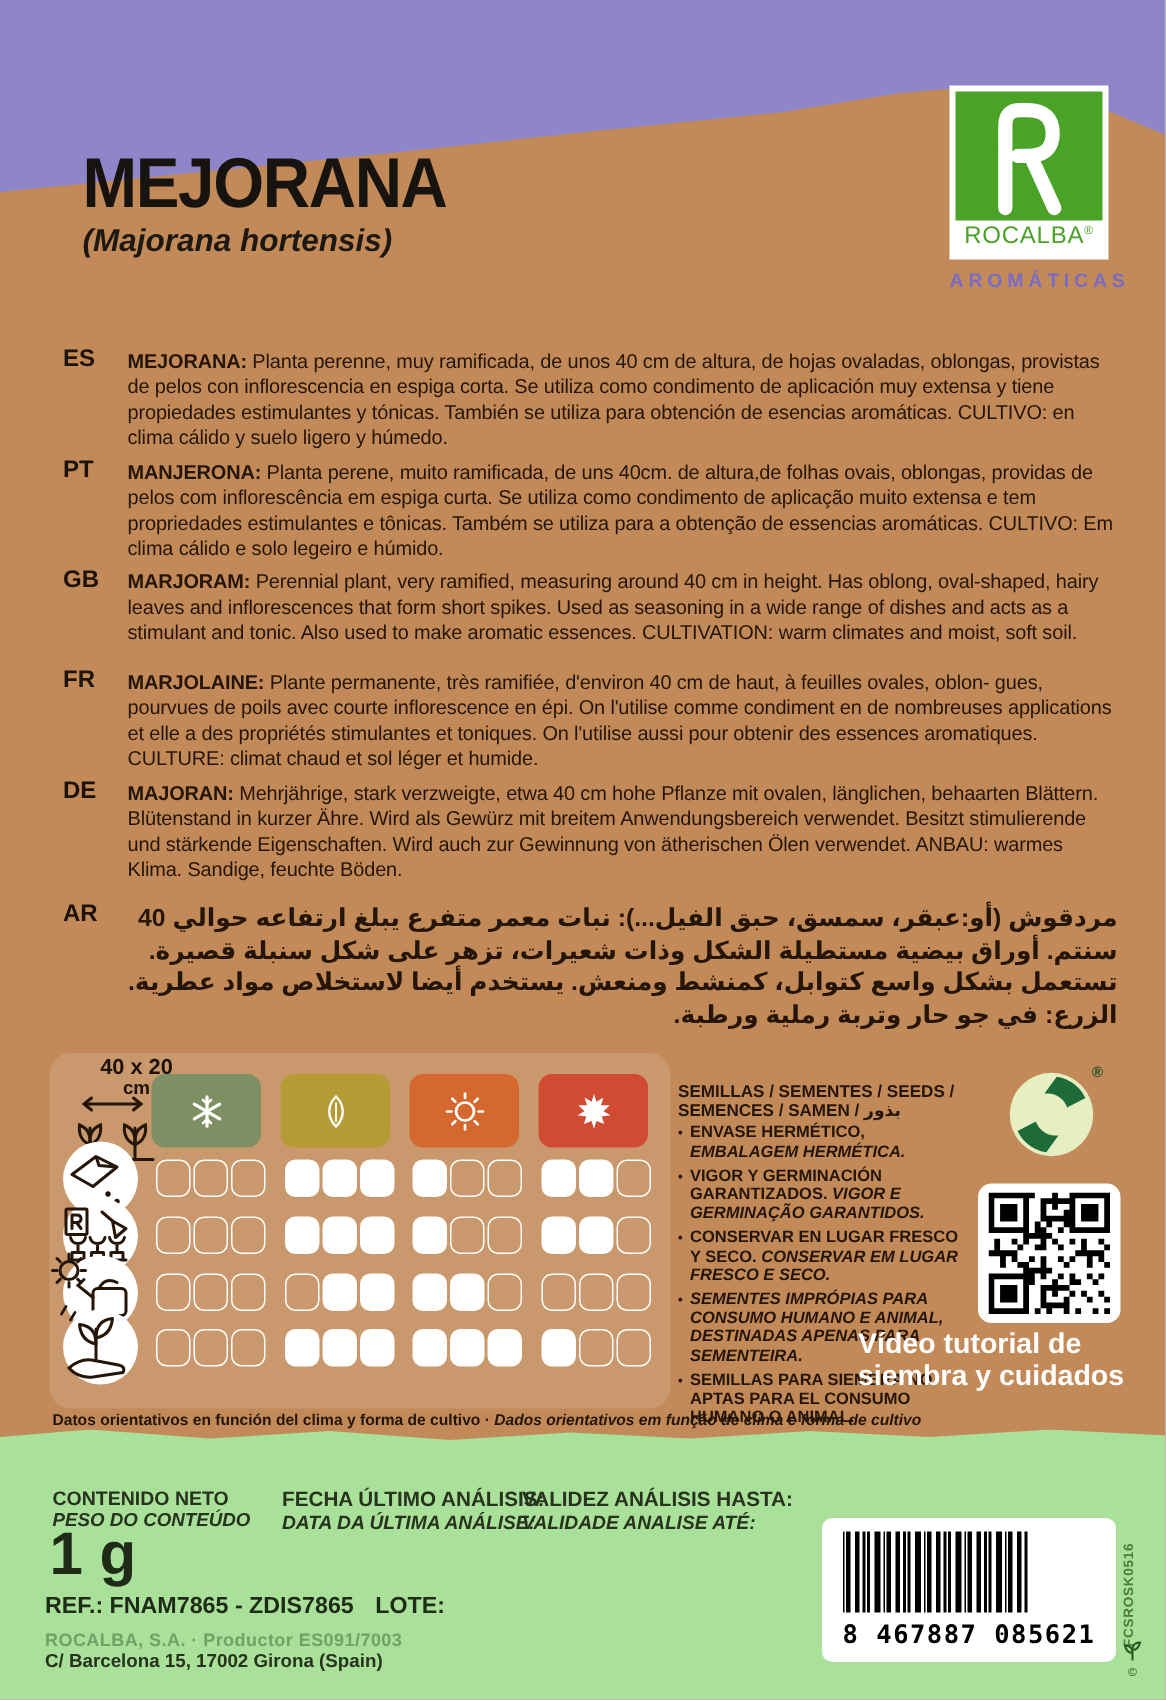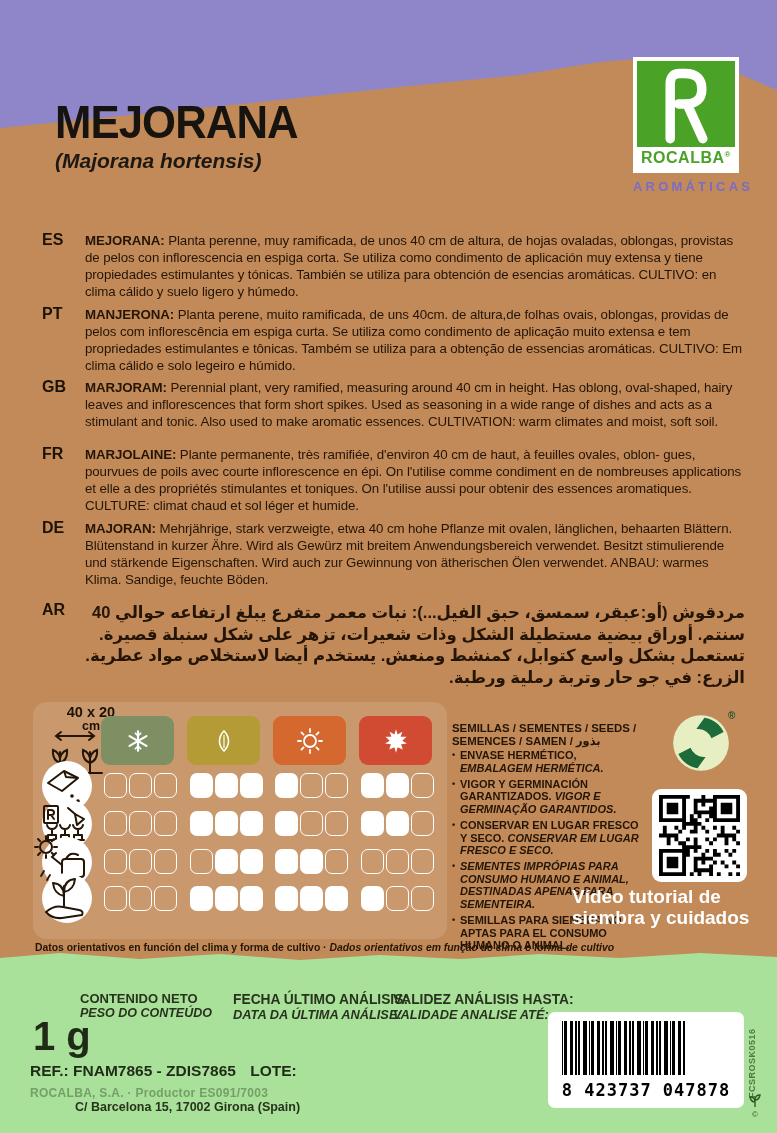--- a/index.html
+++ b/index.html
@@ -9,21 +9,21 @@
          clip-path:polygon(0px 128px,120px 116px,260px 102px,400px 87px,520px 75px,600px 62px,660px 57px,720px 66px,777px 90px,777px 962px,0px 962px);}
   .band-green{position:absolute;left:0;top:950px;width:777px;height:183px;background:#a9e09a;
          clip-path:polygon(0px 8px,60px 3px,140px 9px,220px 4px,300px 10px,380px 5px,460px 9px,540px 4px,620px 8px,700px 3px,777px 7px,777px 183px,0px 183px);}
   .abs{position:absolute;}
   
   .title{left:55px;top:94px;font-size:47px;font-weight:700;color:#17130e;letter-spacing:-1px;transform:scaleX(.93);transform-origin:left top;white-space:nowrap;}
   .subtitle{left:55px;top:149px;font-size:21px;font-style:italic;font-weight:600;color:#1d1812;white-space:nowrap;}
   .brand{left:633px;top:57px;width:106px;height:116px;background:#fff;padding:0;box-sizing:border-box;}
   .brand-green{position:absolute;left:4px;top:4px;right:4px;bottom:26px;background:#4aa226;}
   .brand-green svg{position:absolute;left:8px;top:4px;}
-  .brand-word{position:absolute;left:0;right:0;bottom:4px;height:20px;text-align:center;font-weight:700;
+  .brand-word{position:absolute;left:0;right:0;bottom:4px;height:20px;text-align:center;font-weight:400;
               font-size:16px;color:#4aa226;letter-spacing:.5px;}
   .brand-word sup{font-size:8px;}
   .brand-line{left:633px;top:179px;width:126px;font-size:13px;font-weight:700;color:#7a6cc6;letter-spacing:3.2px;white-space:nowrap;}
   
   .lang-block{position:absolute;left:0;width:777px;}
   .lang-code{position:absolute;left:42px;top:0;font-size:16px;font-weight:700;color:#1d1207;}
   .lang-text{position:absolute;left:85px;top:1px;width:663px;margin:0;font-size:13.3px;line-height:17px;
              color:#241507;letter-spacing:-.1px;font-weight:500;}
   .lang-text b{font-weight:700;}
   .lang-text.ar{direction:rtl;text-align:right;font-size:16.5px;line-height:21.5px;font-weight:700;width:660px;}
@@ -46,21 +46,21 @@
   .seed-bullets li::before{content:"•";position:absolute;left:0;top:0;font-size:9px;}
   .seed-bullets .it{font-style:italic;}
   .greendot{left:672px;top:714px;}
   .greendot-reg{left:728px;top:710px;font-size:10px;color:#1d4d28;font-weight:700;}
   .qr-box{left:652px;top:789px;width:95px;height:93px;background:#fff;border-radius:9px;}
   .qr-box svg{position:absolute;left:7px;top:6px;}
   .video-note{left:572px;top:886px;width:186px;text-align:left;color:#fff;font-weight:700;font-size:19px;line-height:21px;}
   .footnote{left:35px;top:942px;font-size:10.4px;font-weight:600;color:#241507;white-space:nowrap;}
   .footnote .it{font-style:italic;}
   
-  .bottom-txt{color:#28331e;margin-left:45px;}
+  .bottom-txt{color:#28331e;}
   .net-label{left:35px;top:991px;font-size:13px;font-weight:700;}
   .net-label-pt{left:35px;top:1006px;font-size:12.5px;font-style:italic;font-weight:700;}
   .net-value{left:33px;top:1014px;font-size:40px;font-weight:700;color:#1f2a17;}
   .col-head{font-size:13.8px;font-weight:700;}
   .col-sub{font-size:12.8px;font-style:italic;font-weight:700;}
   .ref-line{left:30px;top:1062px;font-size:15.5px;font-weight:700;color:#1f2a17;}
   .ref-line .lote{margin-left:10px;}
   .producer{left:30px;top:1086px;font-size:12px;font-weight:600;color:rgba(60,95,50,.5);letter-spacing:.3px;}
   .address{left:30px;top:1100px;font-size:12.5px;font-weight:600;}
   .barcode-box{left:548px;top:1012px;width:196px;height:96px;background:#fff;border-radius:7px;}
@@ -356,21 +356,21 @@
         <div style="width: 3px; margin-right: 3px;"></div>
         <div style="width: 3px; margin-right: 2px;"></div>
         <div style="width: 2px; margin-right: 1px;"></div>
         <div style="width: 2px; margin-right: 3px;"></div>
         <div style="width: 4px; margin-right: 2px;"></div>
         <div style="width: 1px; margin-right: 1px;"></div>
         <div style="width: 3px; margin-right: 3px;"></div>
         <div style="width: 3px; margin-right: 2px;"></div>
         <div style="width: 2px; margin-right: 1px;"></div>
       </div>
-    <div class="barcode-digits">8 423737 047878</div>
+    <div class="barcode-digits">8 467887 085621</div>
   </div>
 
   <div class="abs side-code">FCSROSK0516</div>
   <div class="abs eco-mark">
     <svg width="14" height="14" viewBox="0 0 14 14">
       <path d="M7 13 V6 M7 8 Q3 8 2 3 Q7 3 7 8 M7 6 Q11 6 12 1 Q7 1 7 6" fill="none" stroke="#2c5a23" stroke-width="1.4"></path>
     </svg>
     <div>©</div>
   </div>
 </div>

